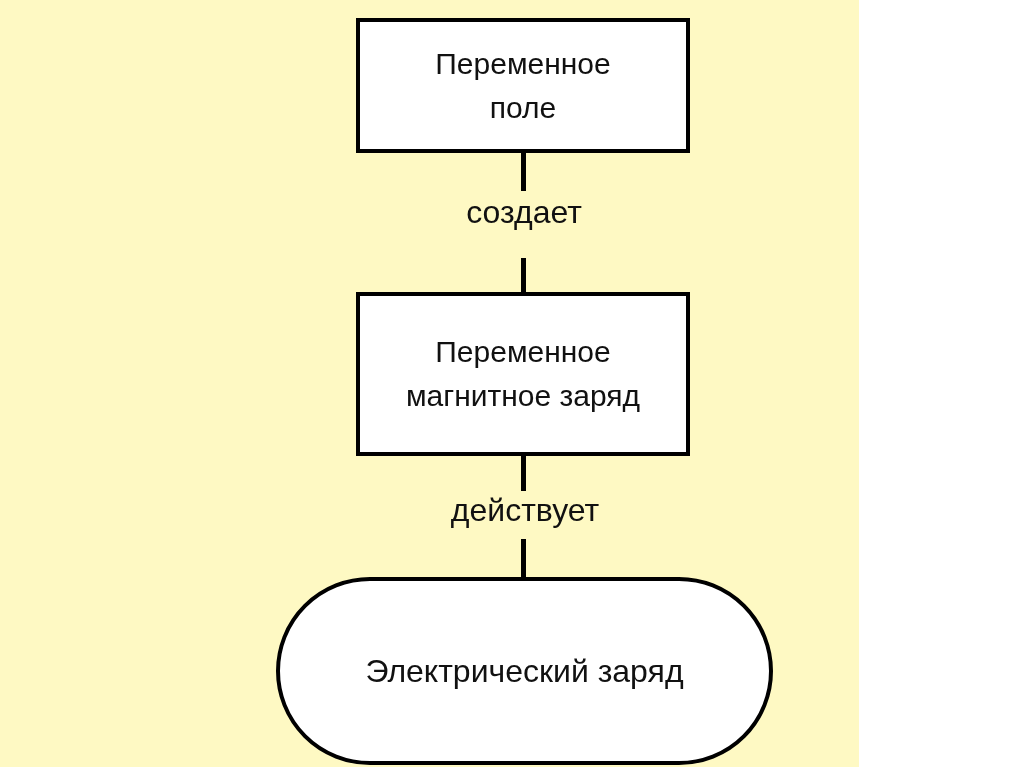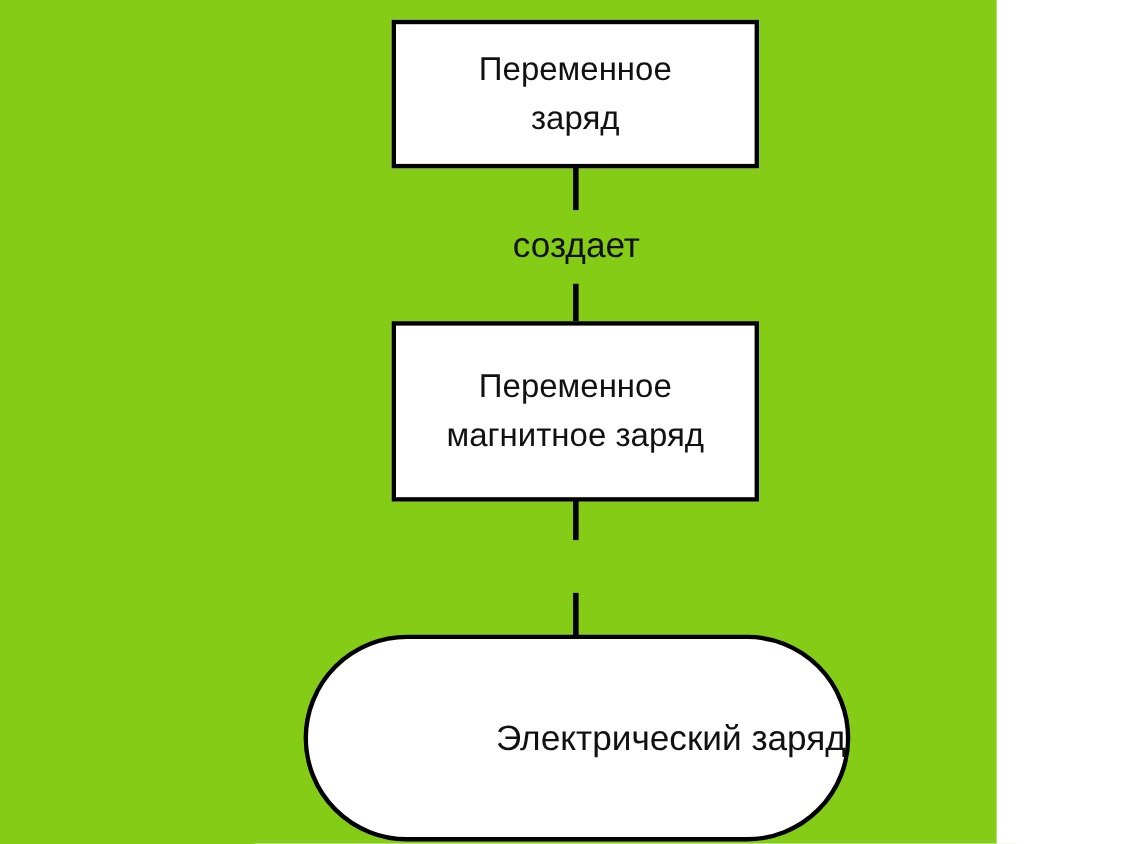--- a/index.html
+++ b/index.html
@@ -5,24 +5,25 @@
   html, body {
     margin: 0;
     padding: 0;
     background: #ffffff;
   }
   body {
     font-family: "Liberation Sans", sans-serif;
   }
   #canvas {
     position: relative;
-    width: 906px;
+    width: 828px;
     height: 767px;
-    background: #84cc16;
+    background: #fef9c3;
     overflow: hidden;
+    padding-left: 31px;
   }
 
   
   .node-rect {
     position: absolute;
     box-sizing: border-box;
     border: 4px solid #000000;
     background: #ffffff;
     display: flex;
     flex-direction: column;
@@ -53,21 +54,21 @@
 
   
   .node-pill {
     position: absolute;
     box-sizing: border-box;
     border: 4px solid #000000;
     background: #ffffff;
     border-radius: 999px;
     display: flex;
     align-items: center;
-    justify-content: flex-end;
+    justify-content: center;
     text-align: center;
   }
   #node-electric-charge {
     left: 276px;
     top: 577px;
     width: 497px;
     height: 188px;
   }
   #node-electric-charge .line {
     color: #111111;
@@ -90,42 +91,43 @@
   
   .connector-label {
     position: absolute;
     color: #111111;
     font-size: 32px;
     line-height: 38px;
     white-space: nowrap;
     text-align: center;
     transform: translateX(-50%);
   }
-  #label-creates { left: 524px; top: 204px; }
+  #label-creates { left: 524px; top: 193px; }
   #label-acts    { left: 525px; top: 491px; }
 </style>
 </head>
 <body>
 
 <div id="canvas">
 
   <div class="node-rect" id="node-electric-field">
     <span class="line">Переменное</span>
-    <span class="line">заряд</span>
+    <span class="line">поле</span>
   </div>
 
   <div class="connector-seg" id="connector-1-top"></div>
   <div class="connector-label" id="label-creates">создает</div>
   <div class="connector-seg" id="connector-1-bottom"></div>
 
   <div class="node-rect" id="node-magnetic-field">
     <span class="line">Переменное</span>
     <span class="line">магнитное заряд</span>
   </div>
 
   <div class="connector-seg" id="connector-2-top"></div>
+  <div class="connector-label" id="label-acts">действует</div>
   <div class="connector-seg" id="connector-2-bottom"></div>
 
   <div class="node-pill" id="node-electric-charge">
     <span class="line">Электрический заряд</span>
   </div>
 
 </div>
 
 </body></html>

